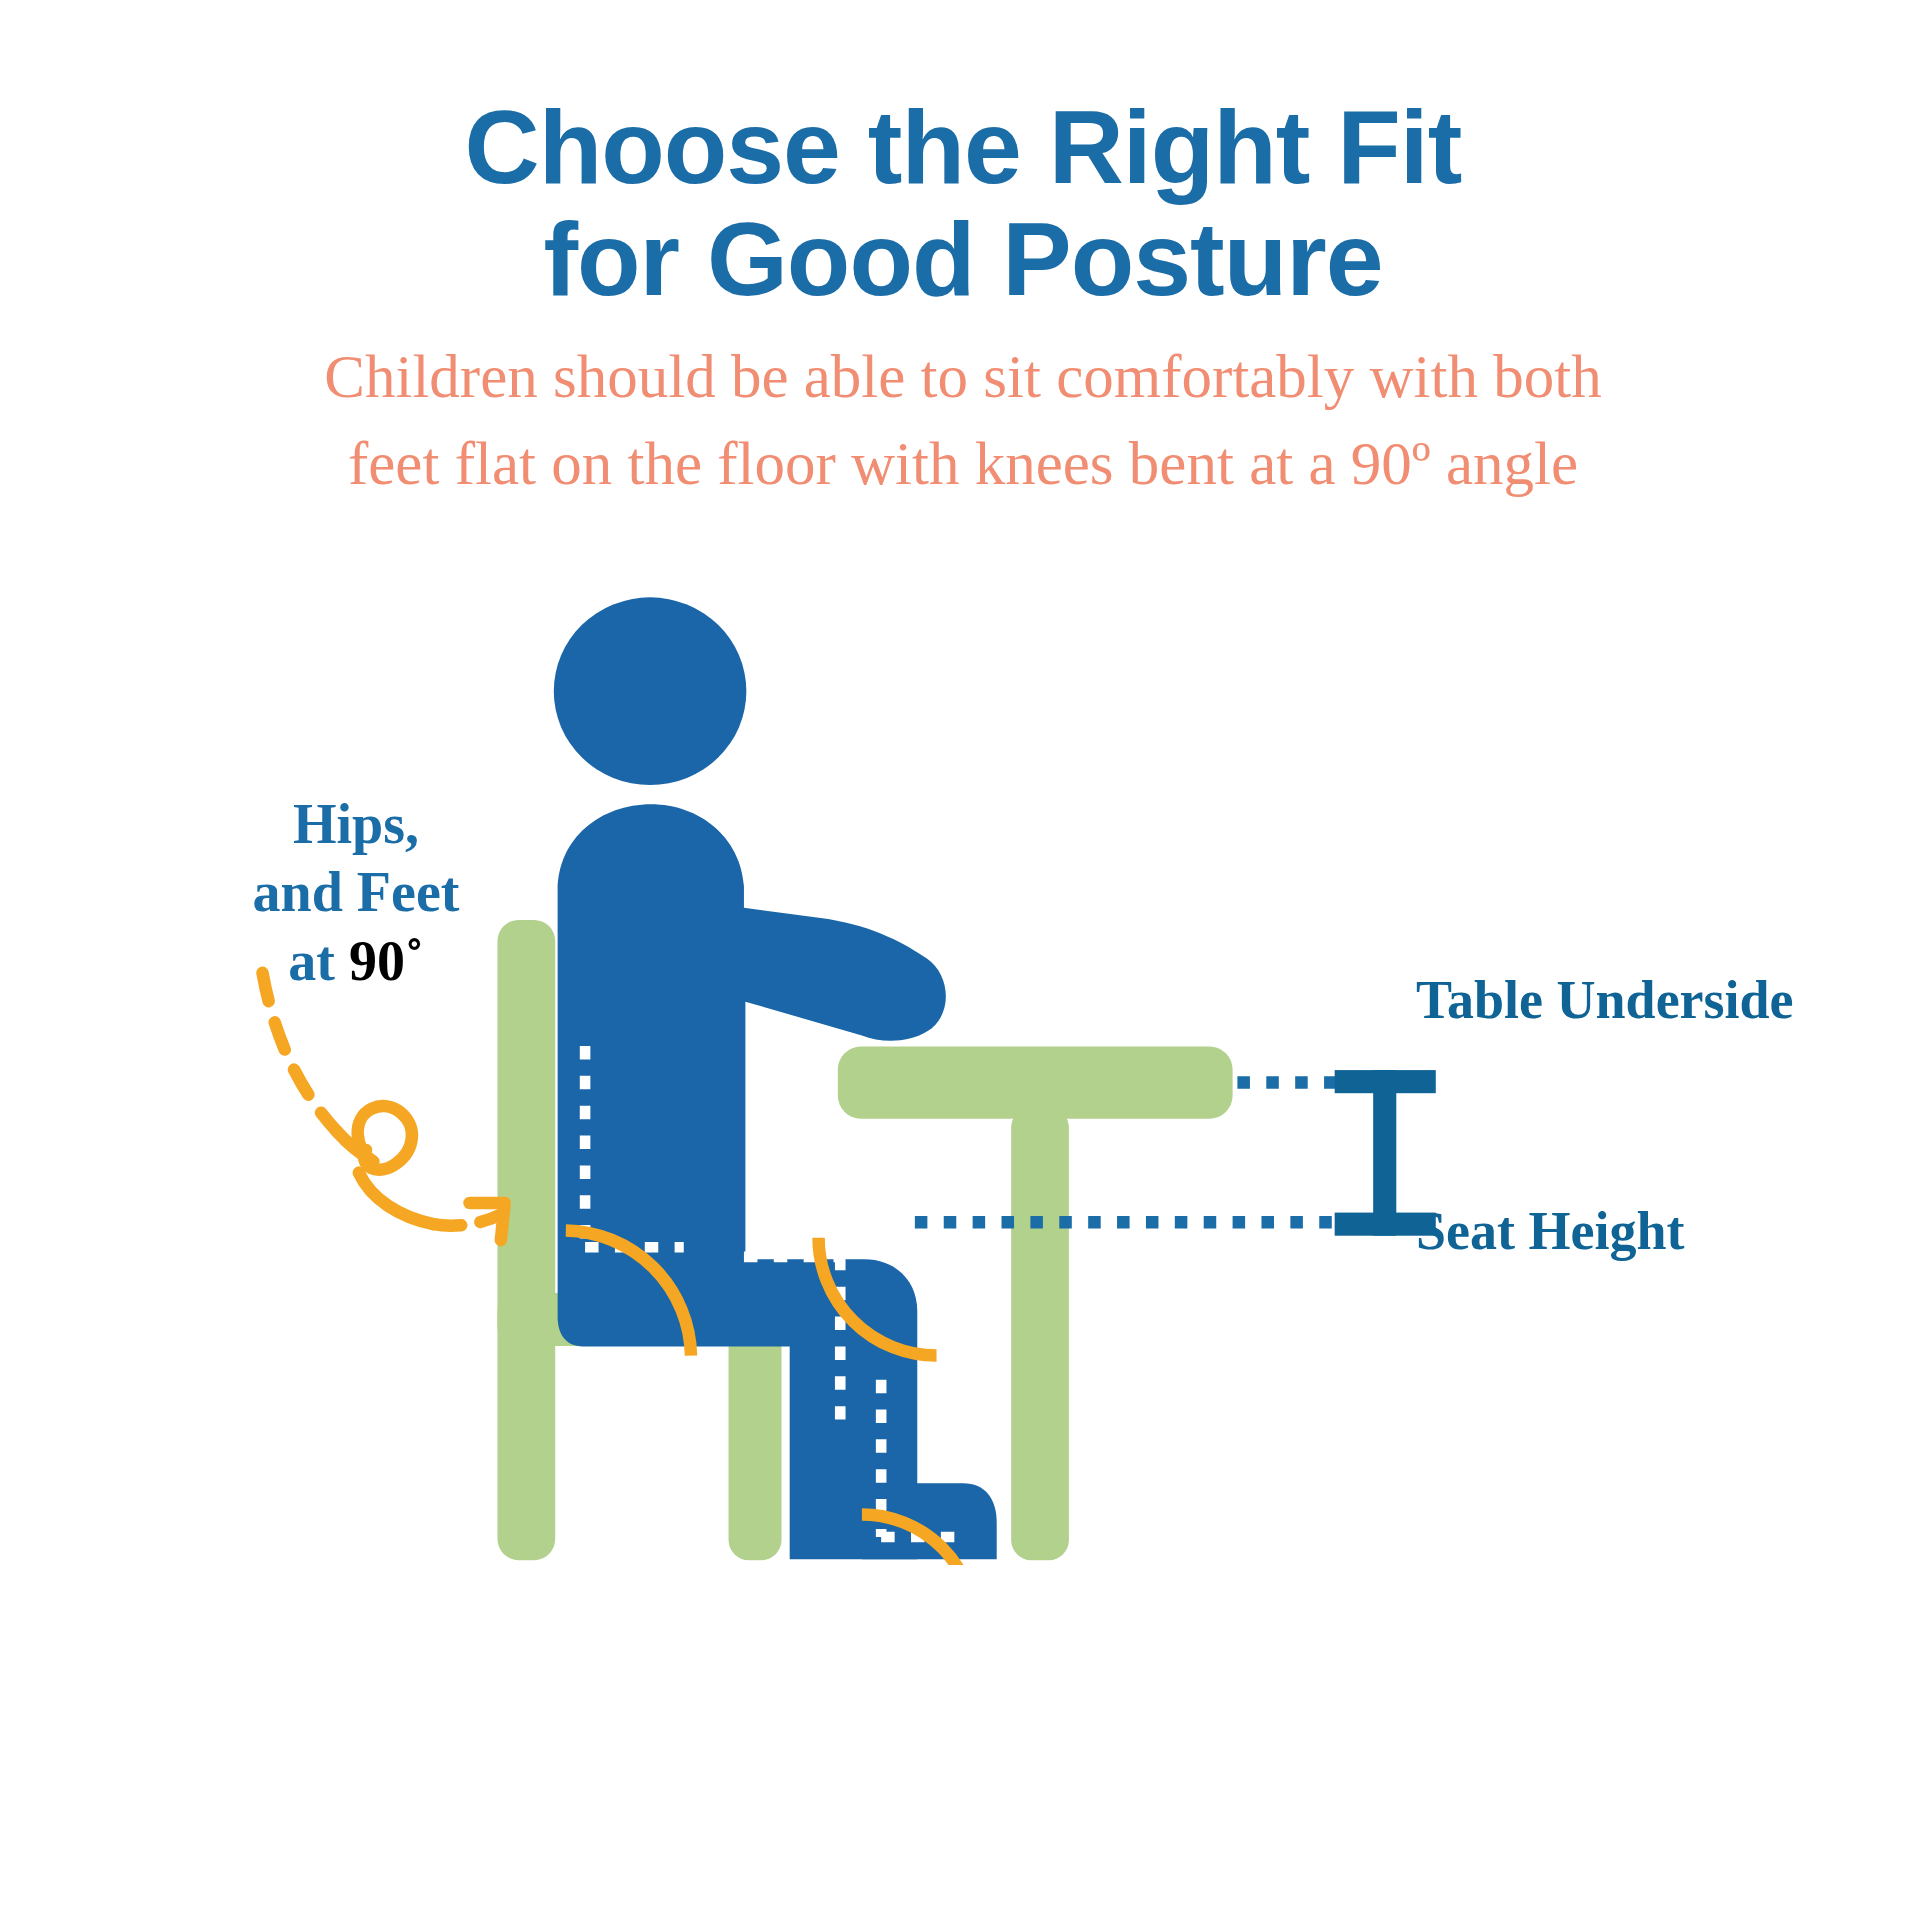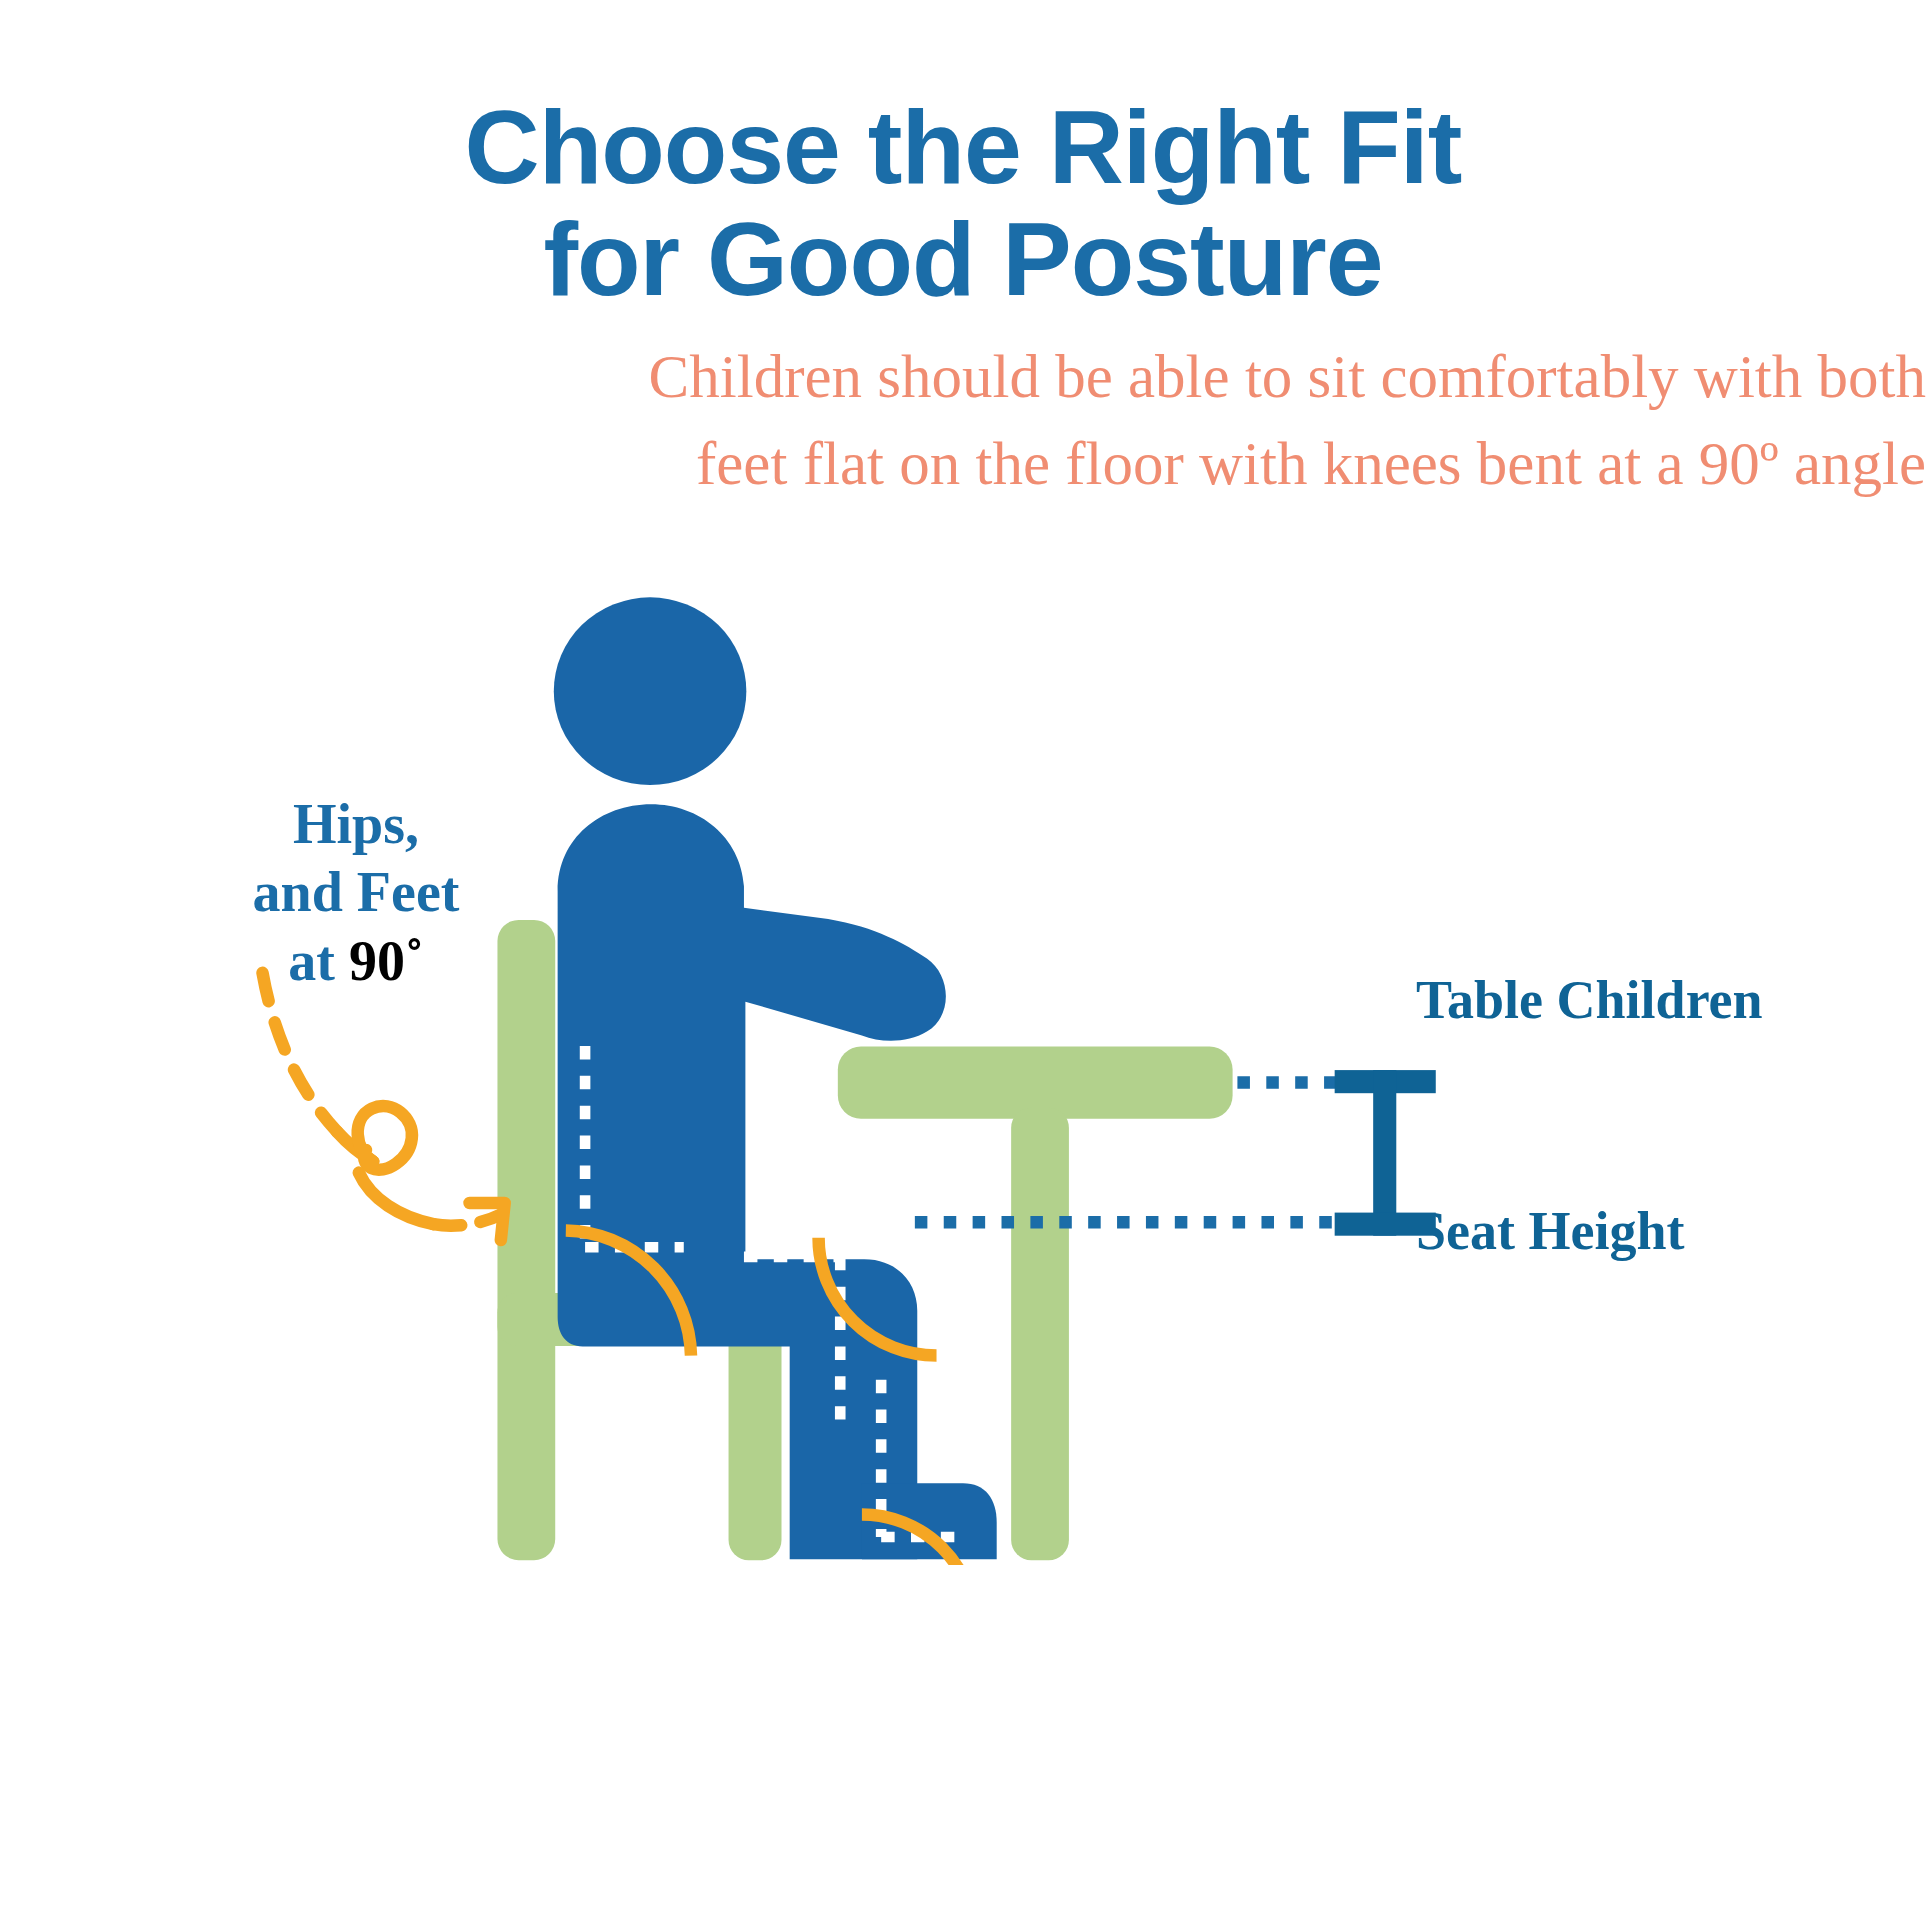--- a/index.html
+++ b/index.html
@@ -45,21 +45,20 @@
     display: block;
   }
   .subtitle {
     margin: 18.3px 0 0 0;
     font-family: "Liberation Serif", serif;
     font-weight: normal;
     font-size: 61px;
     line-height: 1.42;
     color: #F08D72;
     letter-spacing: 0px;
-    text-align: right;
   }
   .subtitle .line {
     display: block;
   }
 
   
   .left-callout {
     position: absolute;
     left: 178px;
     top: 790px;
@@ -127,21 +126,21 @@
       <span class="line">feet flat on the floor with knees bent at a 90º angle</span>
     </div>
   </div>
 
   <div class="left-callout">
     <span class="line">Hips,</span>
     <span class="line">and Feet</span>
     <span class="line"><span>at </span><span class="deg">90˚</span></span>
   </div>
 
-  <div class="measure-label" id="label-table-underside">Table Children</div>
+  <div class="measure-label" id="label-table-underside">Table Underside</div>
   <div class="measure-label" id="label-seat-height">Seat Height</div>
 
   <svg id="figure-stage" viewBox="0 0 4000 2100" width="1926" height="1011" xmlns="http://www.w3.org/2000/svg">
 
     <g fill="#B2D18C">
 
       <rect x="1033" y="760" width="120" height="1330" rx="44" ry="44"></rect>
 
       <rect x="1033" y="1535" width="590" height="110" rx="40" ry="40"></rect>
 

